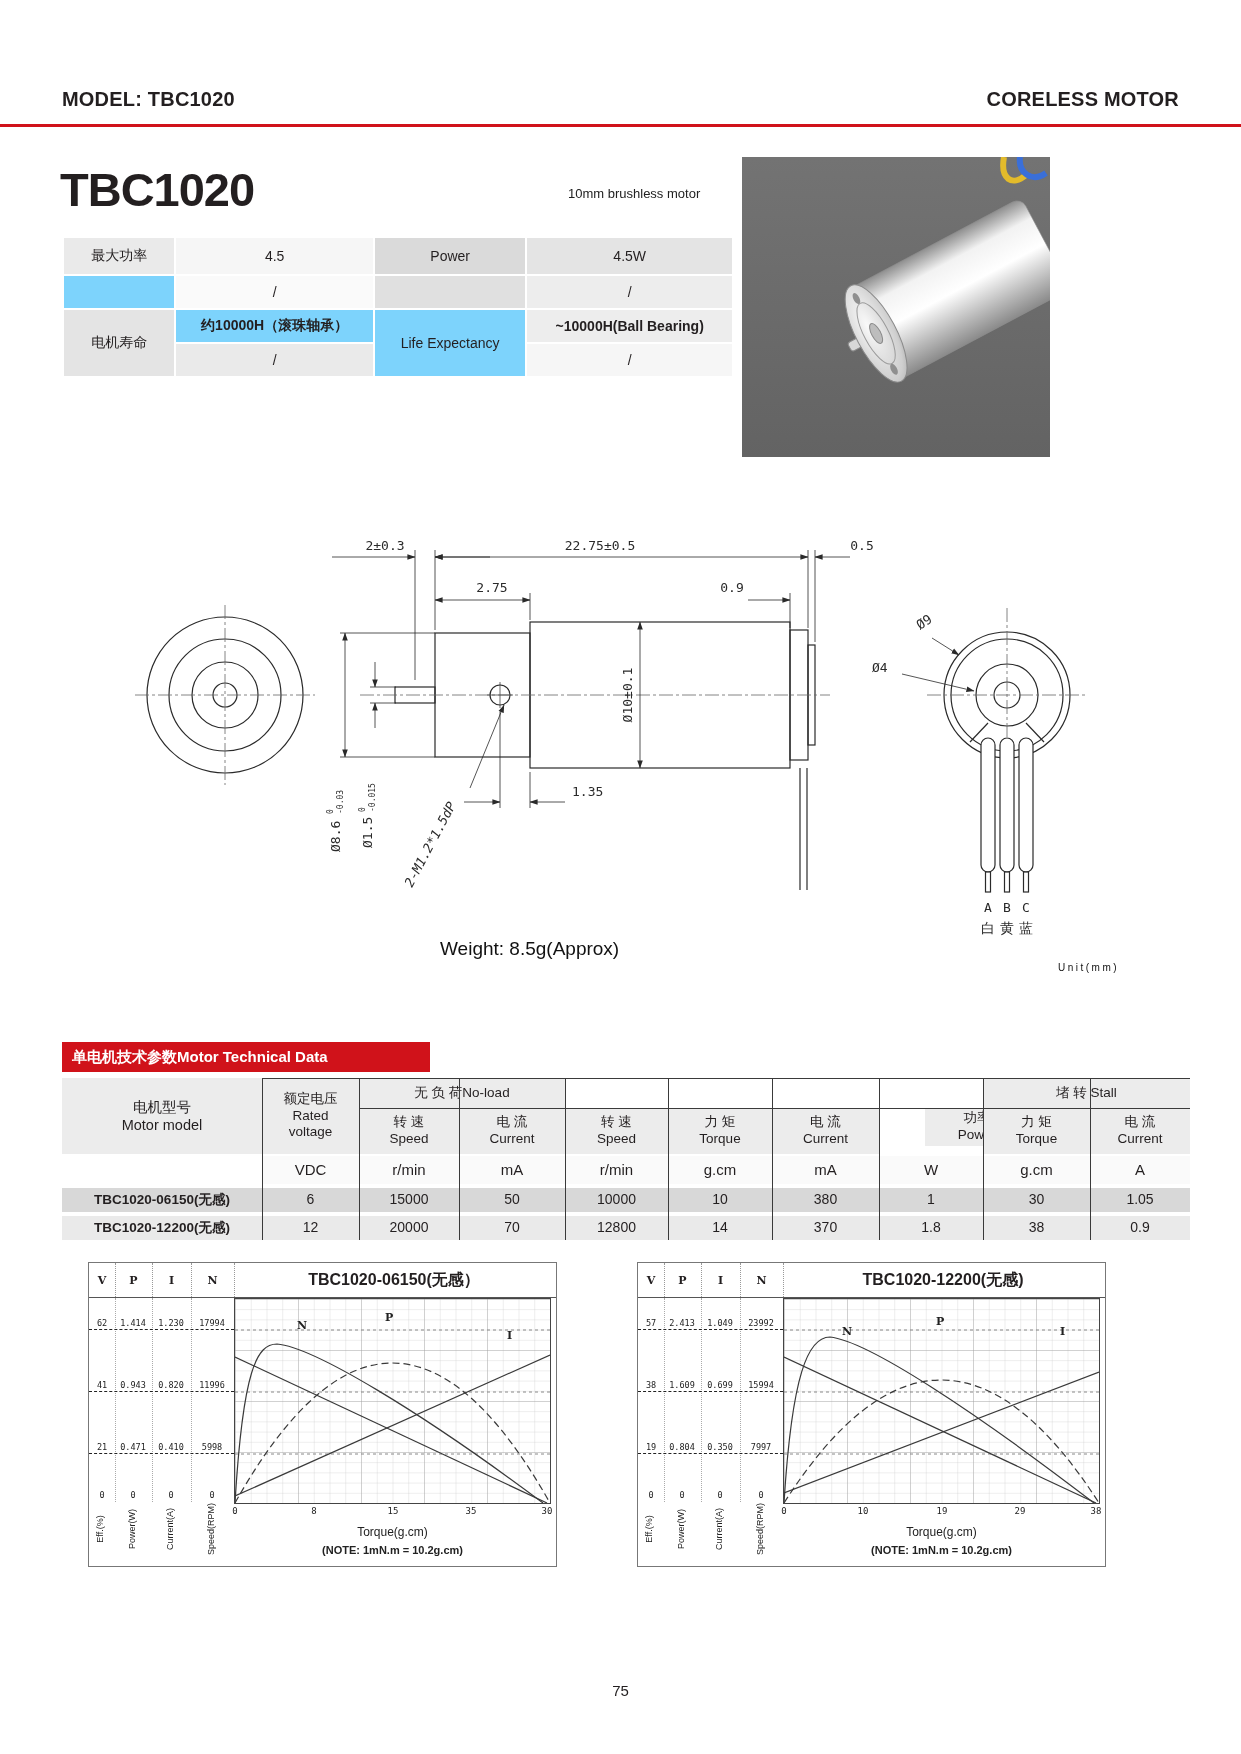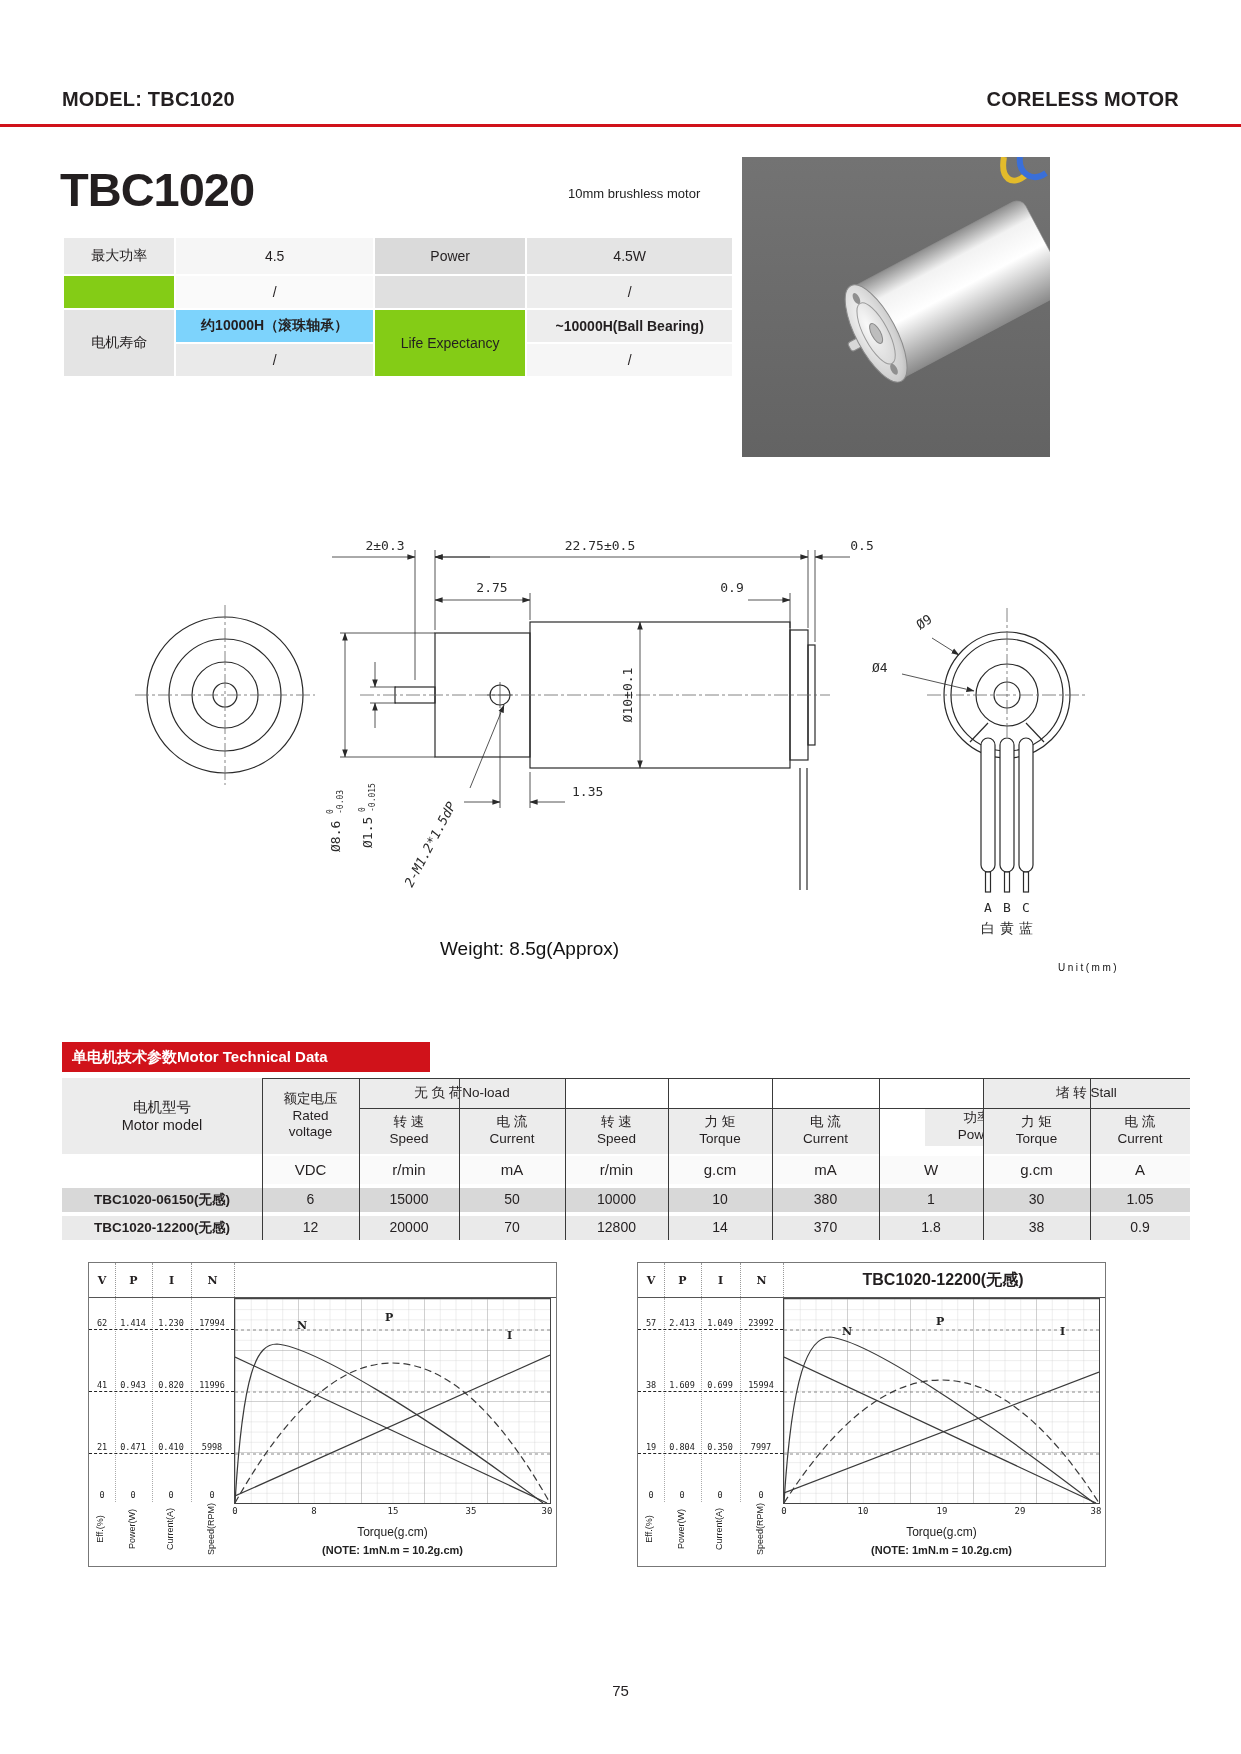--- a/index.html
+++ b/index.html
@@ -13,21 +13,21 @@
   .red-rule{left:0;top:124px;width:1241px;height:3px;background:#d0121a;}
 
   
   .big-title{left:60px;top:162px;font-size:47px;font-weight:bold;letter-spacing:-1px;}
   .subtitle{left:568px;top:186px;font-size:13px;color:#222;}
 
   
   .spec{left:62px;top:236px;border-collapse:separate;border-spacing:2px;table-layout:fixed;width:672px;}
   .spec td{text-align:center;vertical-align:middle;font-size:14px;padding:0 4px;}
   .bg-a{background:#eaeaea;} .bg-b{background:#f6f6f6;} .bg-c{background:#dadada;}
-  .bg-d{background:#e4e4e4;} .bg-e{background:#84cc16;} .bg-f{background:#fafafa;}
+  .bg-d{background:#e4e4e4;} .bg-e{background:#7dd3fc;} .bg-f{background:#fafafa;}
   .bg-g{background:#e0e0e0;} .bg-h{background:#ededed;} .bg-i{background:#7dd3fc;}
   .spec .bold{font-weight:bold;}
 
   
   .photo{left:742px;top:157px;width:308px;height:300px;}
 
   
   .drawing{left:60px;top:480px;width:1120px;height:460px;}
   .drawing text{font-family:"DejaVu Sans Mono",monospace;fill:#2a2a2a;}
 
@@ -353,20 +353,21 @@
     <div class="hline" style="left:200px;top:0;width:928px"></div>
     <div class="hline" style="left:297px;top:30px;width:831px"></div>
   </div>
 
   <div class="chart" style="left:88px">
     <div class="head">
       <div class="hcell" style="left:0;width:26px">V</div>
       <div class="hcell" style="left:26px;width:37px">P</div>
       <div class="hcell" style="left:63px;width:39px">I</div>
       <div class="hcell" style="left:102px;width:43px">N</div>
+      <div class="ctitle">TBC1020-06150(无感）</div>
     </div>
     <div class="panel">
       <div class="pv" style="left:26px"></div>
         <div class="pv" style="left:63px"></div>
         <div class="pv" style="left:102px"></div>
       <div class="dash" style="top:31px"></div>
       <div class="dash" style="top:93px"></div>
       <div class="dash" style="top:155px"></div>
       <span class="num" style="left:13px;top:30px">62</span>
       <span class="num" style="left:44px;top:30px">1.414</span>

